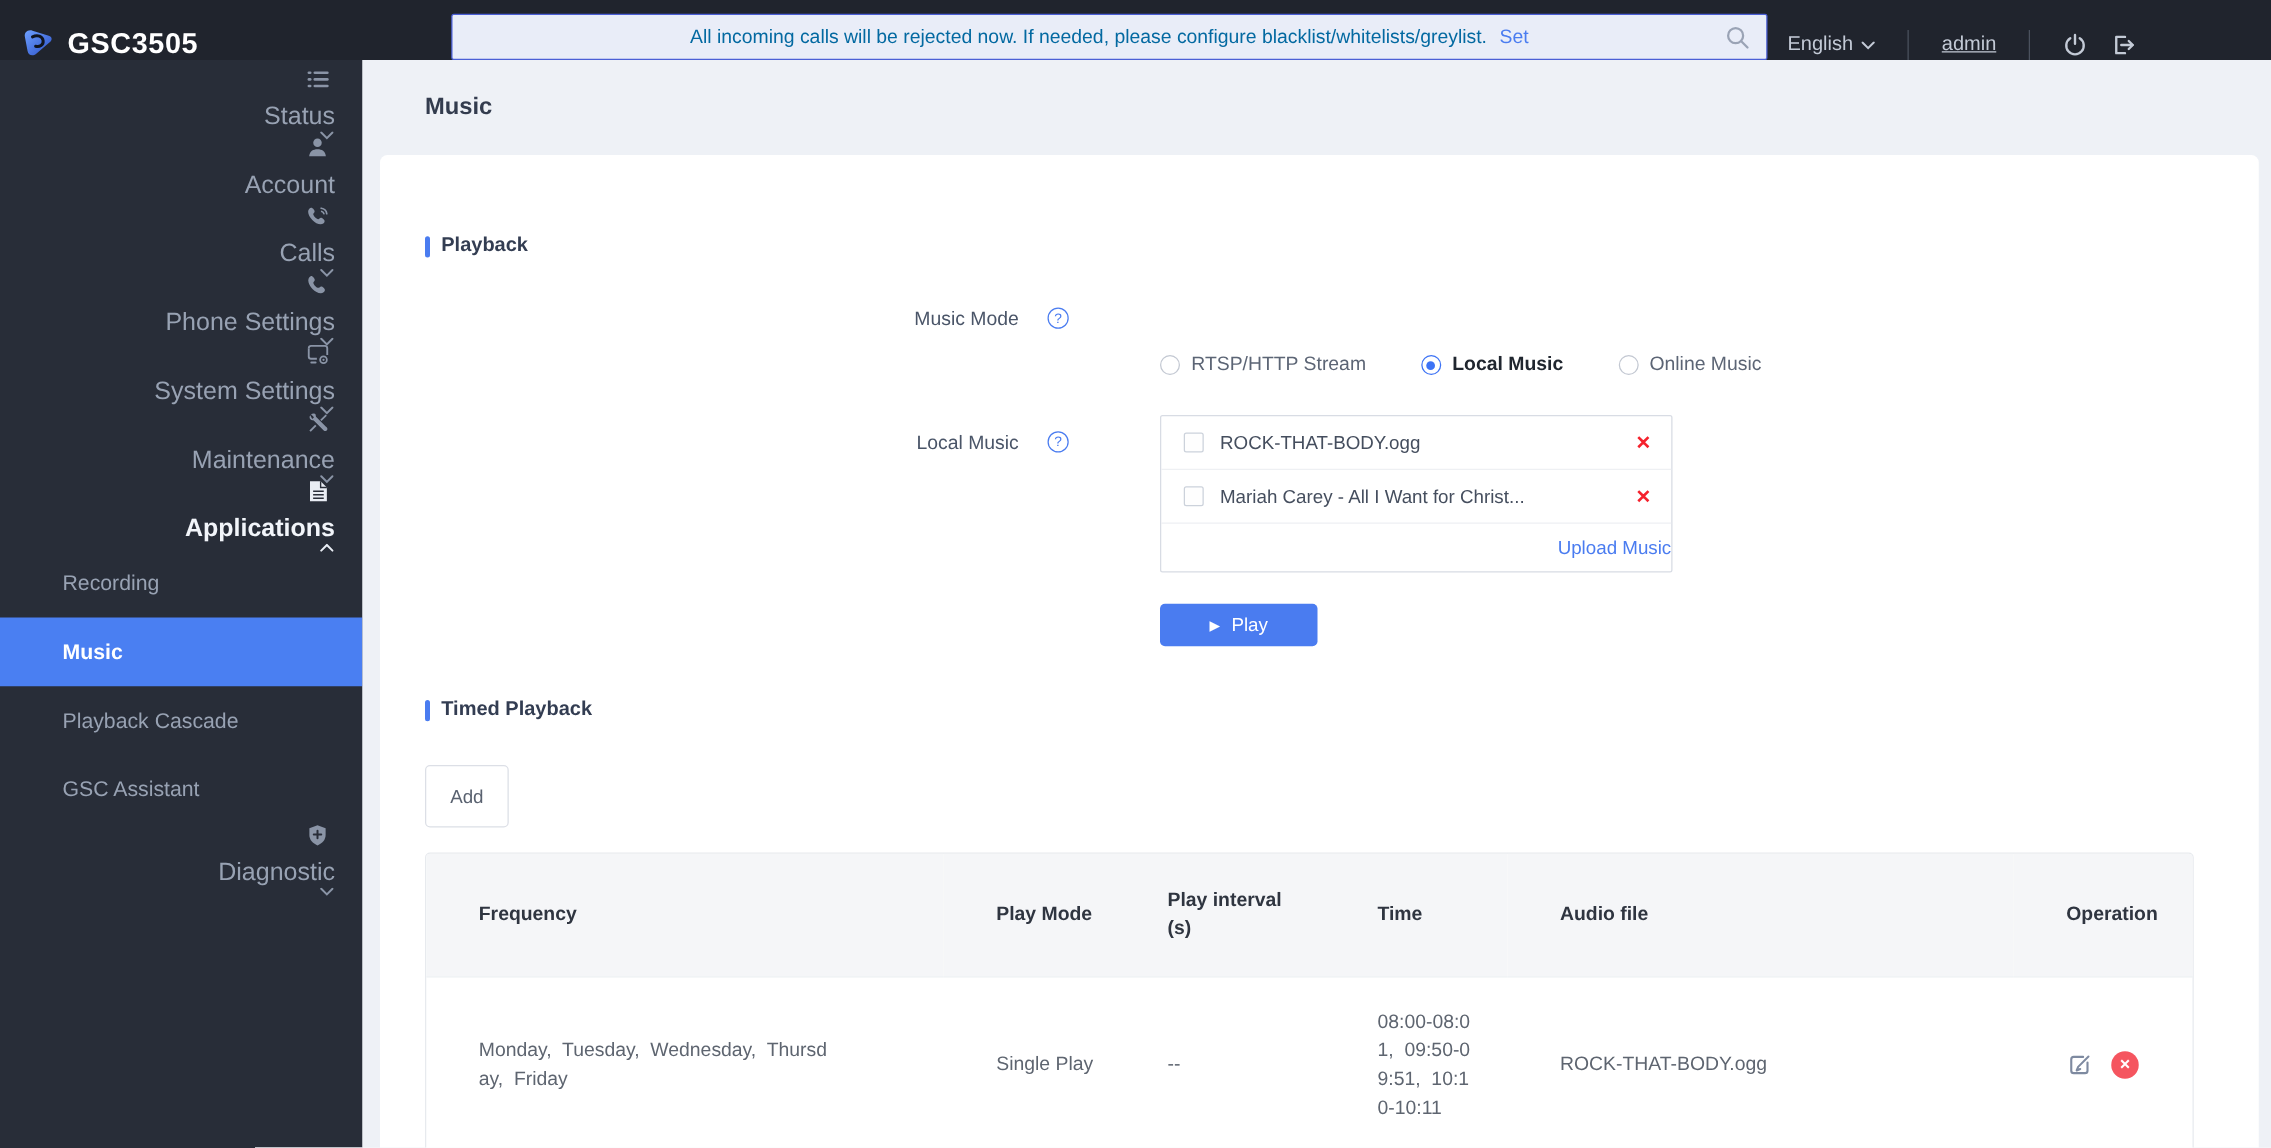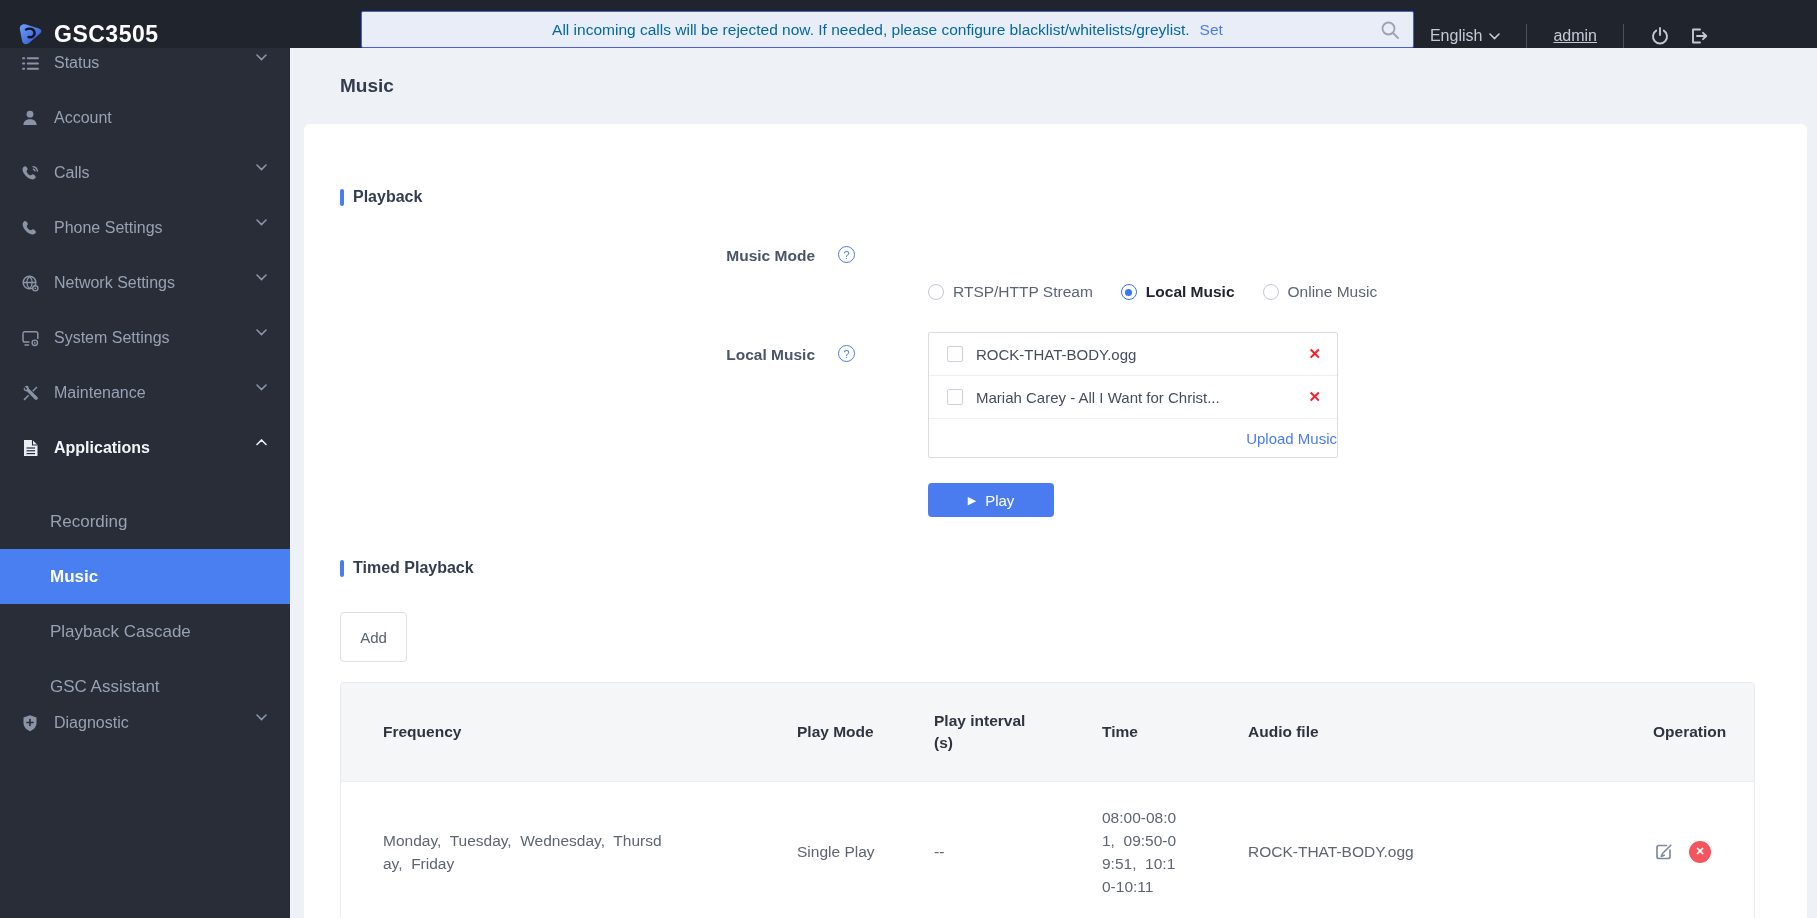--- a/index.html
+++ b/index.html
@@ -21,47 +21,47 @@
   .tsep { width:1px; height:24px; background:#4a515e; margin:0 26px; }
   .user { cursor:pointer;text-decoration:underline; }
   .top-ico { display:flex; align-items:center; cursor:pointer; }
   .top-ico + .top-ico { margin-left:18px; }
 
   
   .shell { flex:1; display:flex; min-height:0; }
 
   
   .sidebar { width:290px; flex:0 0 290px; background:#282d38; padding-top:6px; overflow:hidden; }
-  .nav-item { height:55px; display:flex; align-items:flex-start; padding:0 22px 0 16px; color:#98a2b3; font-size:16px; cursor:pointer; }
+  .nav-item { height:55px; display:flex; align-items:flex-end; padding:0 22px 0 16px; color:#98a2b3; font-size:20px; cursor:pointer;flex-direction:column; }
   .nav-icon { width:28px; display:flex; justify-content:center; flex:0 0 28px; }
   .nav-label { margin-left:10px; flex:1; white-space:nowrap; }
   .nav-chev { width:12px; display:flex; }
   .nav-item.parent-active { color:#f2f5fa; font-weight:700; }
   .nav-sub { height:55px; display:flex; align-items:center; padding-left:50px; color:#98a2b3; font-size:17px; cursor:pointer; }
   .nav-sub.selected { background:#4a7ff2; color:#ffffff; font-weight:700; }
 
   
   .content { flex:1; background:#eef1f6; padding:0 10px 0 14px; display:flex; flex-direction:column; min-width:0; }
   .page-head { height:76px; display:flex; align-items:center; padding-left:36px; flex:0 0 76px; }
   .page-title { font-size:19px; font-weight:700; color:#333c4e; }
   .panel { background:#ffffff; border-radius:6px 6px 0 0; height:1400px; padding:64px 40px 0 36px; }
 
   .section-title { display:flex; align-items:center; font-size:16px; font-weight:700; color:#333d52; }
   .section-bar { width:4px; height:17px; background:#4a7cf0; border-radius:2px; margin-right:9px; }
 
   .form-row { display:flex; }
   .row-music-mode { margin-top:40px; }
   .row-local-music { margin-top:31px; }
   .form-label-box { width:515px; flex:0 0 515px; display:flex; justify-content:flex-end; align-items:flex-start; }
-  .form-label { font-size:15.5px; color:#4a5568; text-align:right; line-height:20px;font-weight:bold; }
+  .form-label { font-size:15.5px; color:#4a5568; text-align:right; line-height:20px; }
   .help { width:17px; height:17px; border:1px solid #4a7cf0; border-radius:50%; color:#4a7cf0;
           font-size:11px; display:inline-flex; align-items:center; justify-content:center; margin-left:23px; cursor:pointer; }
   .form-control { margin-left:73px; }
 
-  .radio-group { display:flex; align-items:flex-end; gap:28px;margin-top:37px; }
+  .radio-group { display:flex; align-items:flex-end; gap:44px;margin-top:37px; }
   .radio-opt { display:flex; align-items:center; gap:9px; cursor:pointer; font-size:15.5px; color:#5c6575; }
   .radio-circle { width:16px; height:16px; border-radius:50%; border:1px solid #c3c8d2; background:#fff; position:relative; flex:0 0 16px; }
   .radio-opt.checked .radio-circle { border-color:#3d73f5; }
   .radio-opt.checked .radio-circle::after { content:""; position:absolute; left:3.5px; top:3.5px; width:7px; height:7px; border-radius:50%; background:#3d73f5; }
   .radio-opt.checked { color:#20262f; font-weight:700; }
 
   .music-list { width:410px; border:1px solid #d8dce4; border-radius:2px; background:#fff; }
   .music-item { height:43px; display:flex; align-items:center; border-bottom:1px solid #eef0f3; }
   .checkbox { width:16px; height:16px; border:1px solid #ccd2db; border-radius:2px; background:#fefefe; margin:0 13px 0 18px; flex:0 0 16px; cursor:pointer; }
   .music-name { flex:1; font-size:15px; color:#454e5e; white-space:nowrap; overflow:hidden; }
@@ -209,36 +209,20 @@
             </svg>
         </span>
         <span class="nav-label">Phone Settings</span>
         <span class="nav-chev">
           <svg width="11" height="7" viewBox="0 0 11 7">
               <polyline points="1,1 5.5,5.5 10,1" fill="none" stroke="#8a94a6" stroke-width="1.6" stroke-linecap="round"></polyline>
             </svg>
         </span>
       </div>
 
-      <div class="nav-item">
-        <span class="nav-icon">
-          <svg width="19" height="19" viewBox="0 0 19 19">
-            <circle cx="8.5" cy="8.5" r="6.3" fill="none" stroke="#8a94a6" stroke-width="1.5"></circle>
-            <path d="M2.2 8.5h12.6 M8.5 2.2c-3.6 3.8-3.6 8.8 0 12.6 M8.5 2.2c3.6 3.8 3.6 8.8 0 12.6" fill="none" stroke="#8a94a6" stroke-width="1.3"></path>
-            <circle cx="14.3" cy="14.3" r="2.6" fill="#282d38" stroke="#8a94a6" stroke-width="1.4"></circle>
-            <circle cx="14.3" cy="14.3" r="0.9" fill="#8a94a6"></circle>
-            </svg>
-        </span>
-        <span class="nav-label">Network Settings</span>
-        <span class="nav-chev">
-          <svg width="11" height="7" viewBox="0 0 11 7">
-              <polyline points="1,1 5.5,5.5 10,1" fill="none" stroke="#8a94a6" stroke-width="1.6" stroke-linecap="round"></polyline>
-            </svg>
-        </span>
-      </div>
 
       <div class="nav-item">
         <span class="nav-icon">
           <svg width="19" height="19" viewBox="0 0 19 19">
             <path d="M2 4.5 A1.8 1.8 0 0 1 3.8 2.7 H15 A1.8 1.8 0 0 1 16.8 4.5 V10 " fill="none" stroke="#8a94a6" stroke-width="1.5"></path>
             <path d="M2 4.5 V11.2 A1.8 1.8 0 0 0 3.8 13 H8.5" fill="none" stroke="#8a94a6" stroke-width="1.5"></path>
             <line x1="4" y1="16" x2="7.5" y2="16" stroke="#8a94a6" stroke-width="1.5" stroke-linecap="round"></line>
             <circle cx="13.8" cy="13.8" r="2.7" fill="#282d38" stroke="#8a94a6" stroke-width="1.4"></circle>
             <circle cx="13.8" cy="13.8" r="0.9" fill="#8a94a6"></circle>
             </svg>

